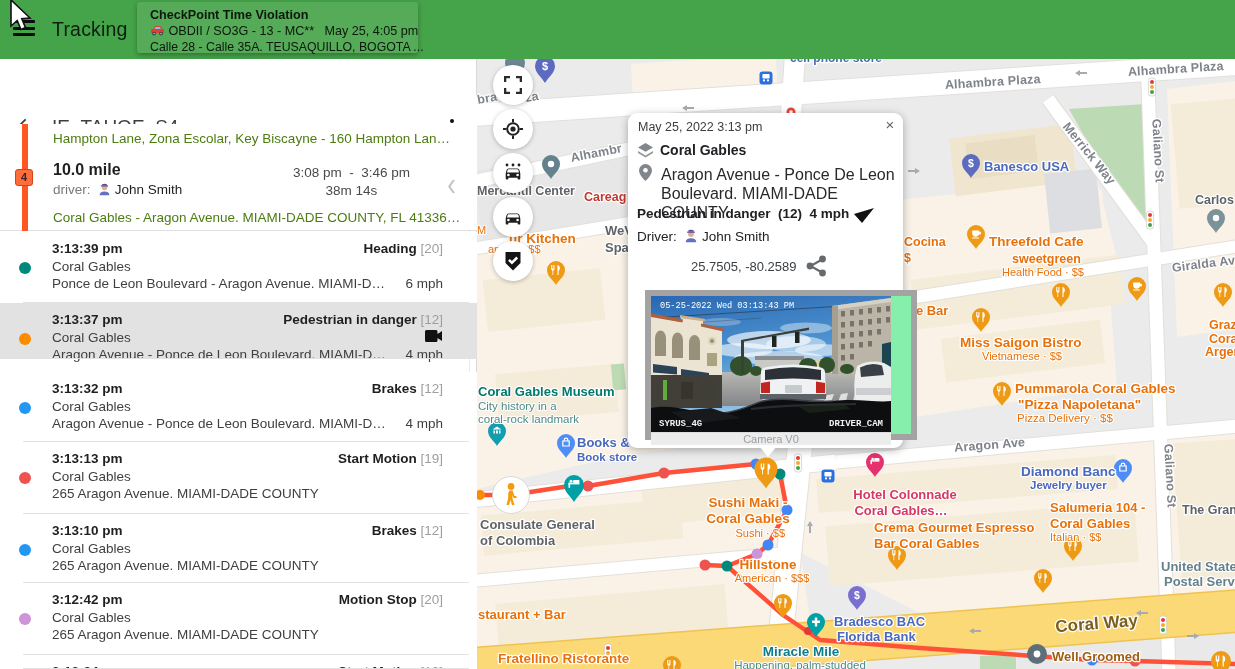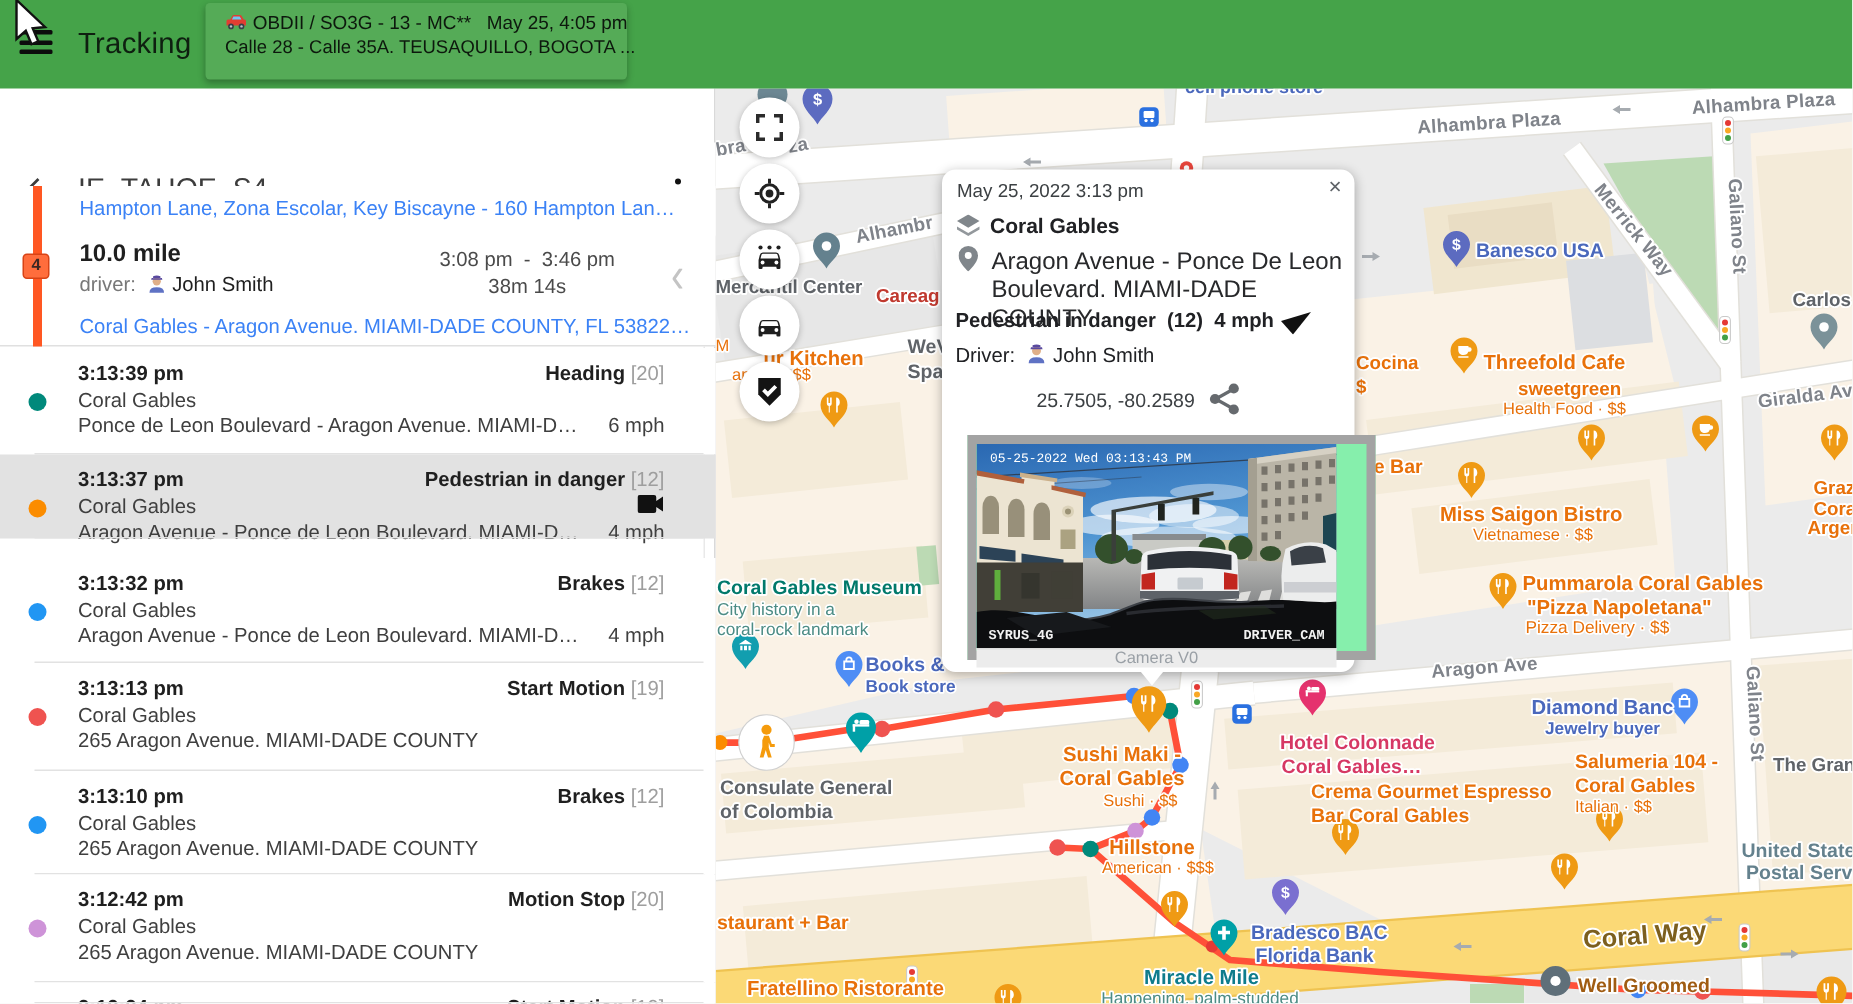--- a/index.html
+++ b/index.html
@@ -19,21 +19,21 @@
 #phead{position:absolute;left:0;top:0;width:477px;height:63px;background:#fff;border-bottom:1px solid #e2e2e2;margin-top:36px;}
 #backarrow{position:absolute;left:14px;top:20px;width:22px;height:22px;}
 #ptitle{position:absolute;left:52px;top:20.5px;font-size:19px;color:#3d3d3d;}
 #offline{position:absolute;right:54px;top:27px;font-size:12.5px;font-weight:bold;color:#e33a35;letter-spacing:.3px;}
 #kebab{position:absolute;right:23px;top:24px;width:4px;height:18px;}
 #kebab div{width:4px;height:4px;border-radius:50%;background:#111;margin-bottom:2.6px;}
 
 #tripcard{position:absolute;left:0;top:65px;width:477px;height:107px;background:#fff;border-bottom:1px solid #e0e0e0;}
 #tripbar{position:absolute;left:22px;top:0;width:6px;height:107px;background:#ff5722;}
 #tripbadge{position:absolute;left:15px;top:45px;width:18px;height:17px;background:#ff6d3c;border:1px solid #d84315;border-radius:3px;font-size:11px;font-weight:bold;color:#3a2723;text-align:center;line-height:15px;}
-.gaddr{position:absolute;left:53px;font-size:13.5px;color:#3b82f6;white-space:nowrap;}
+.gaddr{position:absolute;left:53px;font-size:13.5px;color:#4d7c0f;white-space:nowrap;}
 #tmile{position:absolute;left:53px;top:37px;font-size:16px;font-weight:bold;color:#1f1f1f;}
 #ttimes{position:absolute;right:67px;top:40px;font-size:13.5px;color:#4a4a4a;text-align:center;line-height:18px;}
 #tdriver{position:absolute;left:53px;top:58px;font-size:13.5px;color:#787878;}
 #tdriver b{color:#1f1f1f;font-weight:normal;}
 #tchevron{position:absolute;right:21px;top:44px;font-size:26px;color:#c4c4c4;transform:scaleY(1.3);}
 
 .erow{position:absolute;left:0;width:477px;background:#fff;}
 .erow::after{content:"";position:absolute;left:23px;right:8px;bottom:0;border-bottom:1px solid #e2e2e2;}
 .erow .dot{position:absolute;left:19px;top:30px;width:12px;height:12px;border-radius:50%;}
 .erow .tm{position:absolute;left:52px;top:9px;font-size:13.5px;font-weight:bold;color:#1f1f1f;}
@@ -433,20 +433,21 @@
 </div>
 
 <div id="topbar">
   <div id="burger">
         <div style="top:20px"></div>
         <div style="top:26.5px"></div>
         <div style="top:33px"></div>
       </div>
   <div id="trackingTitle">Tracking</div>
   <div id="notif">
+    <div class="t1">CheckPoint Time Violation</div>
     <div class="t2"><svg width="15" height="11" viewBox="0 0 15 11" style="vertical-align:-1px">
             <path d="M1,8 L1,5 Q1,4 2,4 L3.5,4 L5,1.5 Q5.3,1 6,1 L10,1 Q10.7,1 11,1.5 L12.5,4 L13,4 Q14,4 14,5 L14,8 Z" fill="#e23d32"></path>
             <path d="M5.6,2 L9.8,2 L11,4 L4.6,4 Z" fill="#6ec6f5"></path>
             <circle cx="4" cy="8.6" r="1.9" fill="#3a3f47"></circle>
             <circle cx="11" cy="8.6" r="1.9" fill="#3a3f47"></circle>
             <circle cx="4" cy="8.6" r="0.8" fill="#b9c3cc"></circle>
             <circle cx="11" cy="8.6" r="0.8" fill="#b9c3cc"></circle>
           </svg> OBDII / SO3G - 13 - MC**&nbsp;&nbsp; May 25, 4:05 pm</div>
     <div class="t3">Calle 28 - Calle 35A. TEUSAQUILLO, BOGOTA ...</div>
   </div>
@@ -474,21 +475,21 @@
     <div id="tripbar"></div>
     <div id="tripbadge">4</div>
     <div class="gaddr" style="top:7px">Hampton Lane, Zona Escolar, Key Biscayne - 160 Hampton Lan…</div>
     <div id="tmile">10.0 mile</div>
     <div id="ttimes">3:08 pm&nbsp; -&nbsp; 3:46 pm<br>38m 14s</div>
     <div id="tdriver">driver:&nbsp; <svg width="13" height="13" viewBox="0 0 16 16" style="vertical-align:-2px">
             <circle cx="8" cy="5.6" r="3.4" fill="#e0b089"></circle>
             <path d="M2,15 Q2,10.5 8,10.5 Q14,10.5 14,15 Z" fill="#5f72c4"></path>
             <path d="M3.4,4.4 L12.6,4.4 L12.2,2.8 L3.8,2.8 Z M5,3 L5,1.4 Q8,0.2 11,1.4 L11,3 Z" fill="#5a4a9f"></path>
           </svg> <b>John Smith</b></div>
-    <div class="gaddr" style="top:86px">Coral Gables - Aragon Avenue. MIAMI-DADE COUNTY, FL 53822…</div>
+    <div class="gaddr" style="top:86px">Coral Gables - Aragon Avenue. MIAMI-DADE COUNTY, FL 41336…</div>
     <div id="tchevron">‹</div>
   </div>
   <div class="erow" style="top:173px;height:71px">
     <div class="dot" style="background:#00897b"></div>
     <div class="tm">3:13:39 pm</div>
         <div class="ev">Heading <span>[20]</span></div>
     <div class="l2">Coral Gables</div>
     <div class="l3">Ponce de Leon Boulevard - Aragon Avenue. MIAMI-D…</div>
     <div class="spd">6 mph</div>
   </div>

